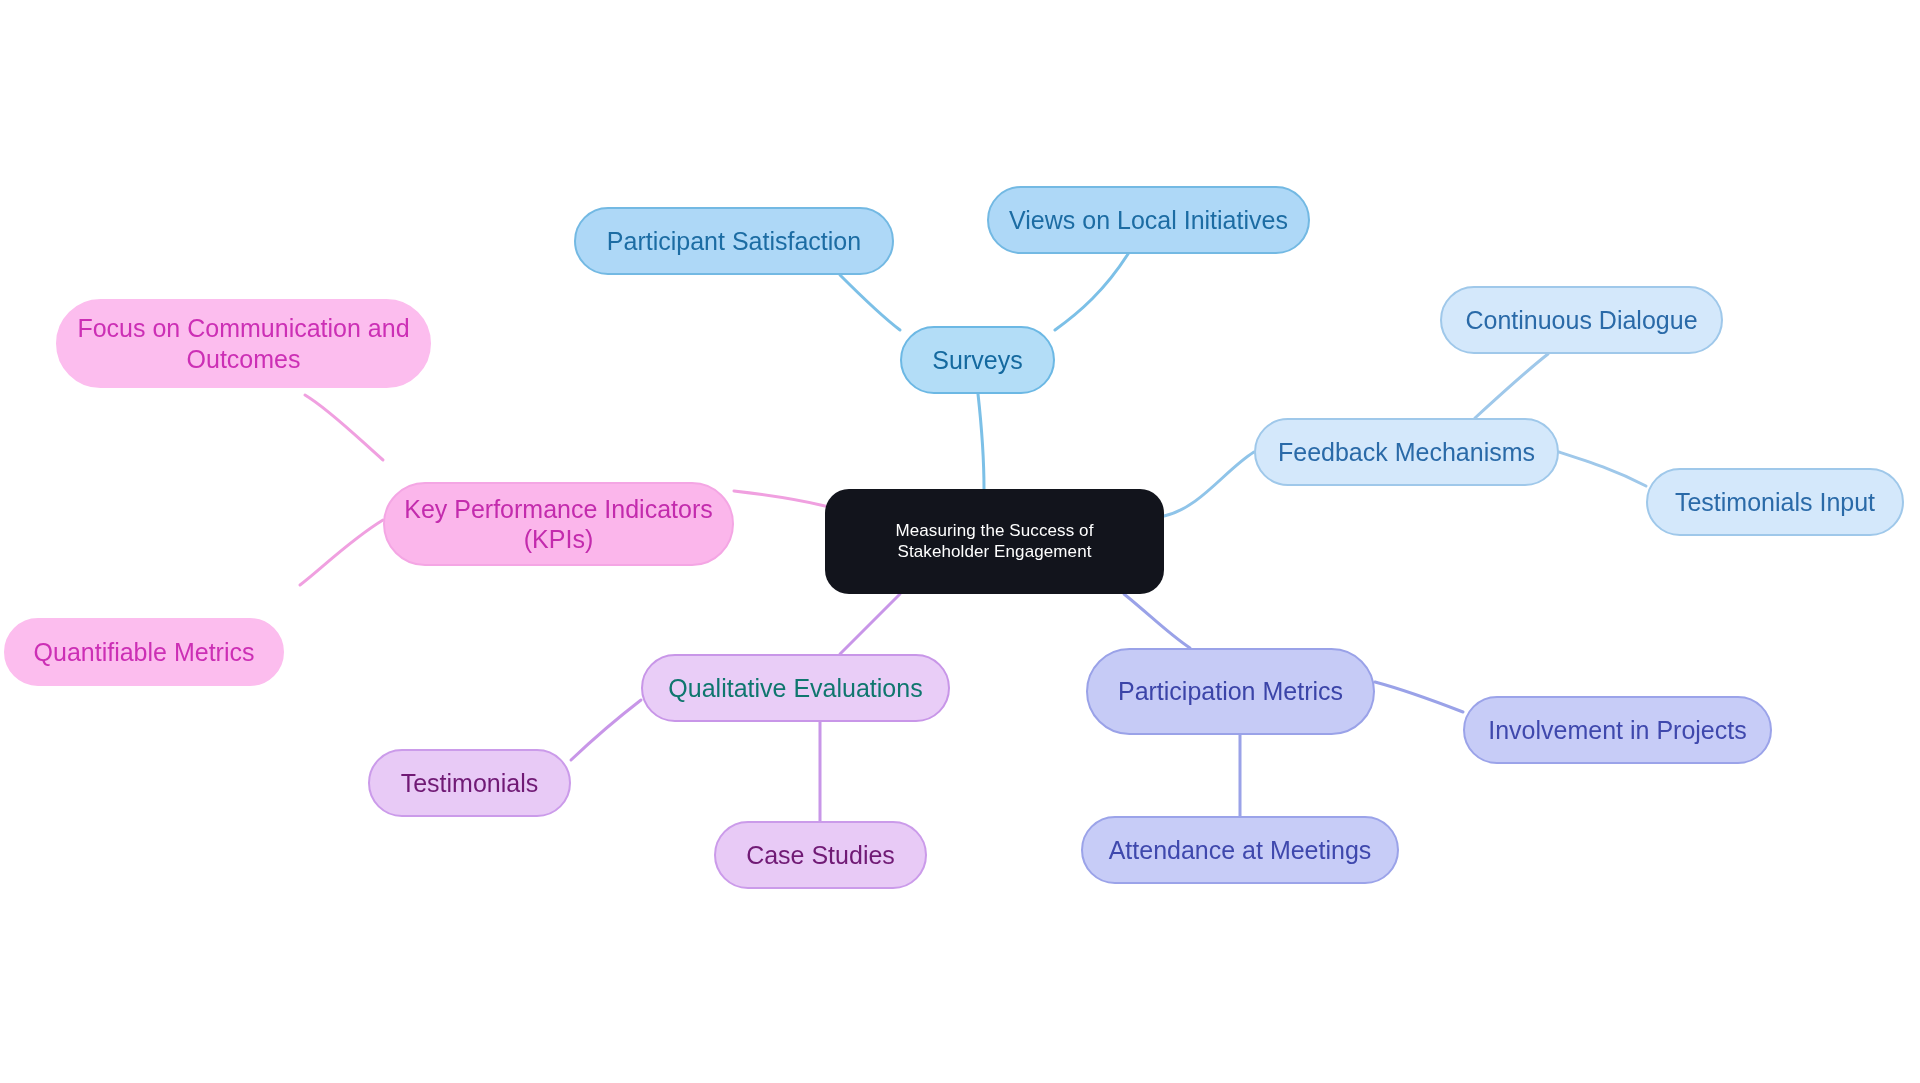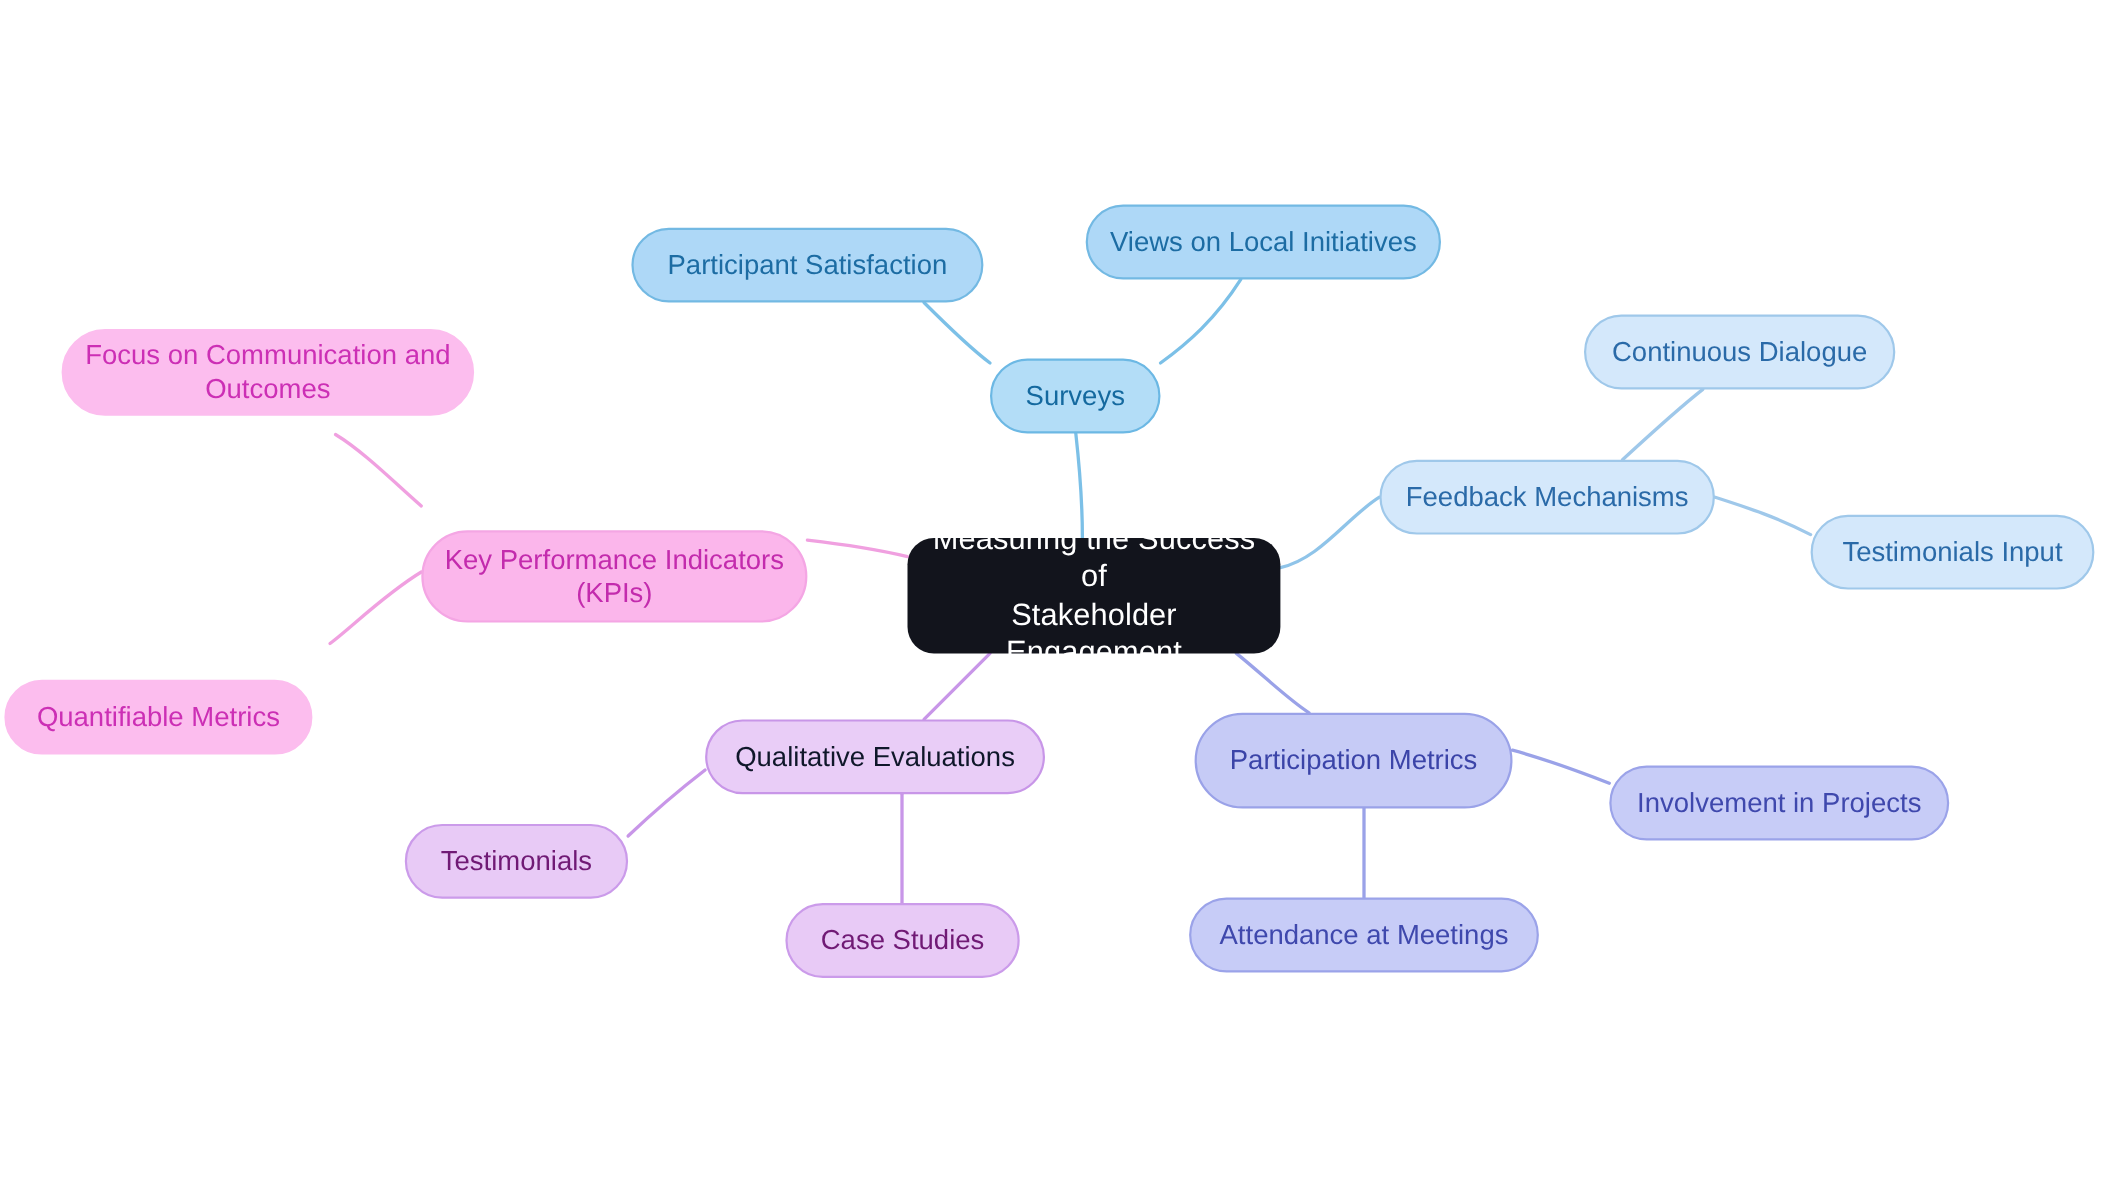--- a/index.html
+++ b/index.html
@@ -37,21 +37,21 @@
     border-radius: 999px;
     line-height: 1.22;
     white-space: pre-line;
     padding: 0 18px;
   }
   .node-root {
     background: #12141c;
     color: #ffffff;
     border: none;
     border-radius: 24px;
-    font-size: 28px;
+    font-size: 17px;
     letter-spacing: 0.1px;
   }
   .node-branch {
     font-size: 25px;
     border-width: 2px;
     border-style: solid;
   }
   .node-leaf {
     font-size: 25px;
     border-width: 2px;
@@ -78,21 +78,21 @@
     color: #c32bad;
   }
   .b-pink-leaf {
     background: #fcbdee;
     border-color: #fcbdee;
     color: #cc2fb5;
   }
   .b-violet {
     background: #e9cdf7;
     border-color: #c896e8;
-    color: #0f172a;
+    color: #0f766e;
   }
   .b-violet-leaf {
     background: #e8caf6;
     border-color: #cb9bea;
     color: #701a75;
   }
   .b-periwinkle {
     background: #c6cbf6;
     border-color: #9aa2e8;
     color: #3b44a8;
@@ -136,18 +136,18 @@
       <div class="node node-leaf b-blue-light" style="left: 1440px; top: 286px; width: 283px; height: 68px;">Continuous Dialogue</div>
       <div class="node node-leaf b-blue-light" style="left: 1646px; top: 468px; width: 258px; height: 68px;">Testimonials Input</div>
       <div class="node node-branch b-periwinkle" style="left: 1086px; top: 648px; width: 289px; height: 87px;">Participation Metrics</div>
       <div class="node node-leaf b-periwinkle-leaf" style="left: 1463px; top: 696px; width: 309px; height: 68px;">Involvement in Projects</div>
       <div class="node node-leaf b-periwinkle-leaf" style="left: 1081px; top: 816px; width: 318px; height: 68px;">Attendance at Meetings</div>
       <div class="node node-branch b-violet" style="left: 641px; top: 654px; width: 309px; height: 68px;">Qualitative Evaluations</div>
       <div class="node node-leaf b-violet-leaf" style="left: 368px; top: 749px; width: 203px; height: 68px;">Testimonials</div>
       <div class="node node-leaf b-violet-leaf" style="left: 714px; top: 821px; width: 213px; height: 68px;">Case Studies</div>
       <div class="node node-branch b-pink" style="left: 383px; top: 449px; width: 351px; height: 84px; margin-top: 33px;">Key Performance Indicators
 (KPIs)</div>
-      <div class="node node-leaf b-pink-leaf" style="left: 56px; top: 299px; width: 375px; height: 79px; text-align: center;">Focus on Communication and
+      <div class="node node-leaf b-pink-leaf" style="left: 56px; top: 299px; width: 375px; height: 89px; text-align: center;">Focus on Communication and
 Outcomes</div>
       <div class="node node-leaf b-pink-leaf" style="left: 4px; top: 570px; width: 280px; height: 68px; margin-top: 48px;">Quantifiable Metrics</div>
     </div>
 
 </div>
 
 </body></html>

